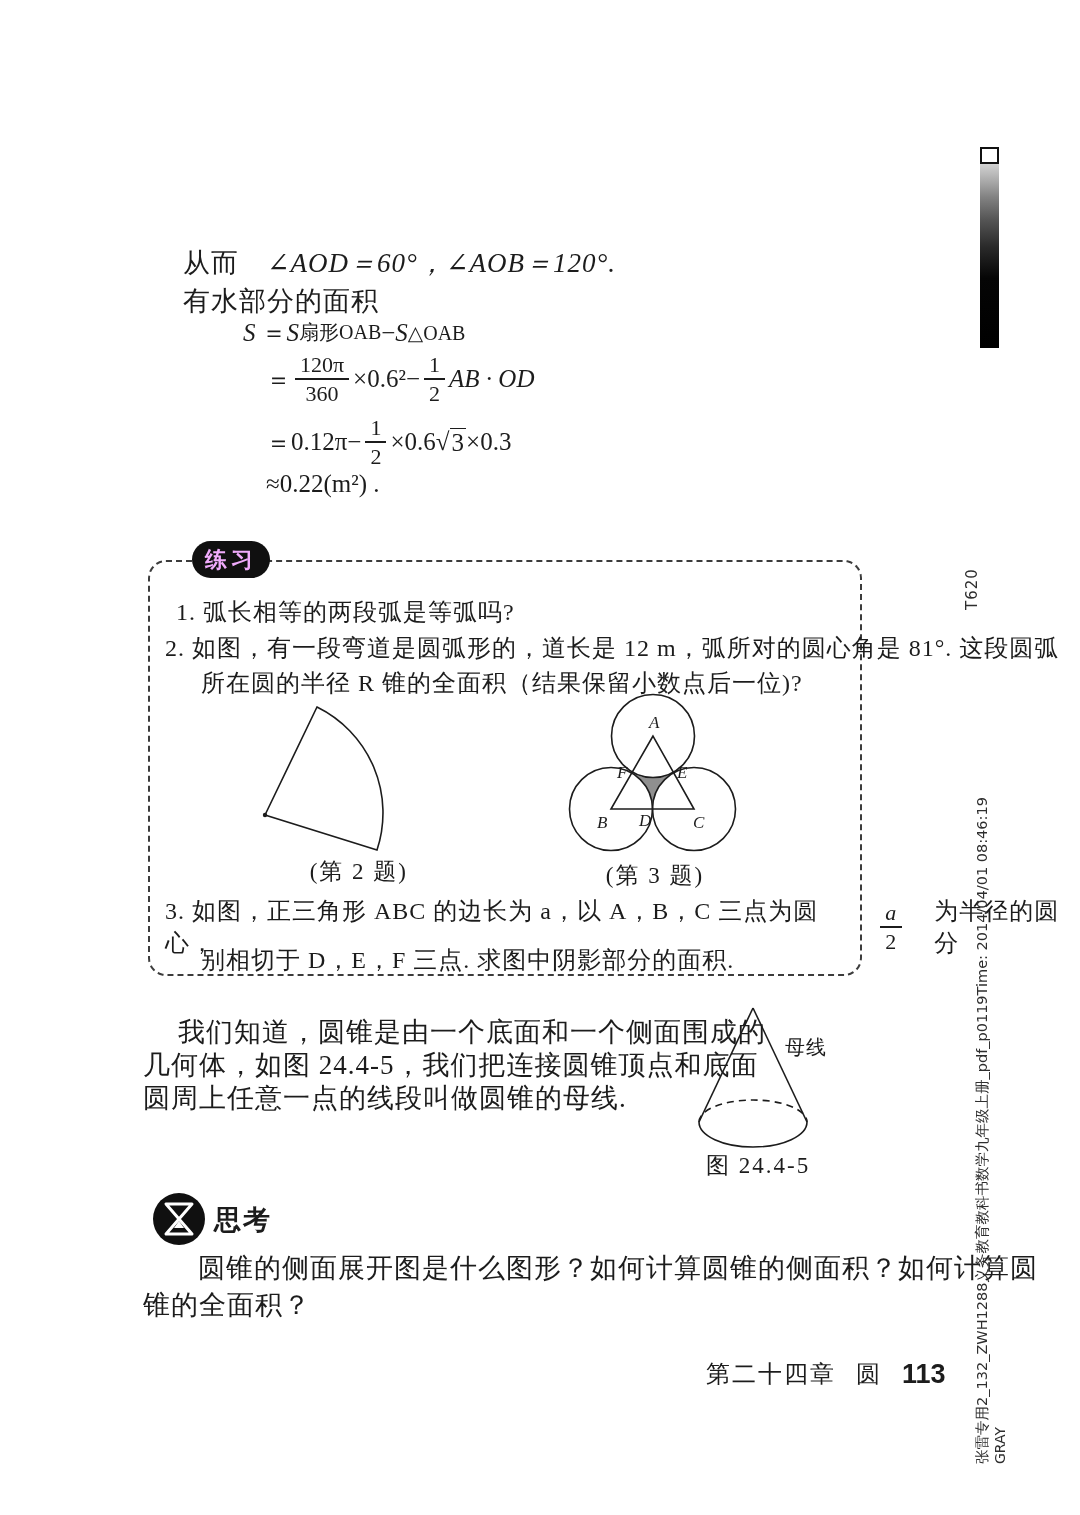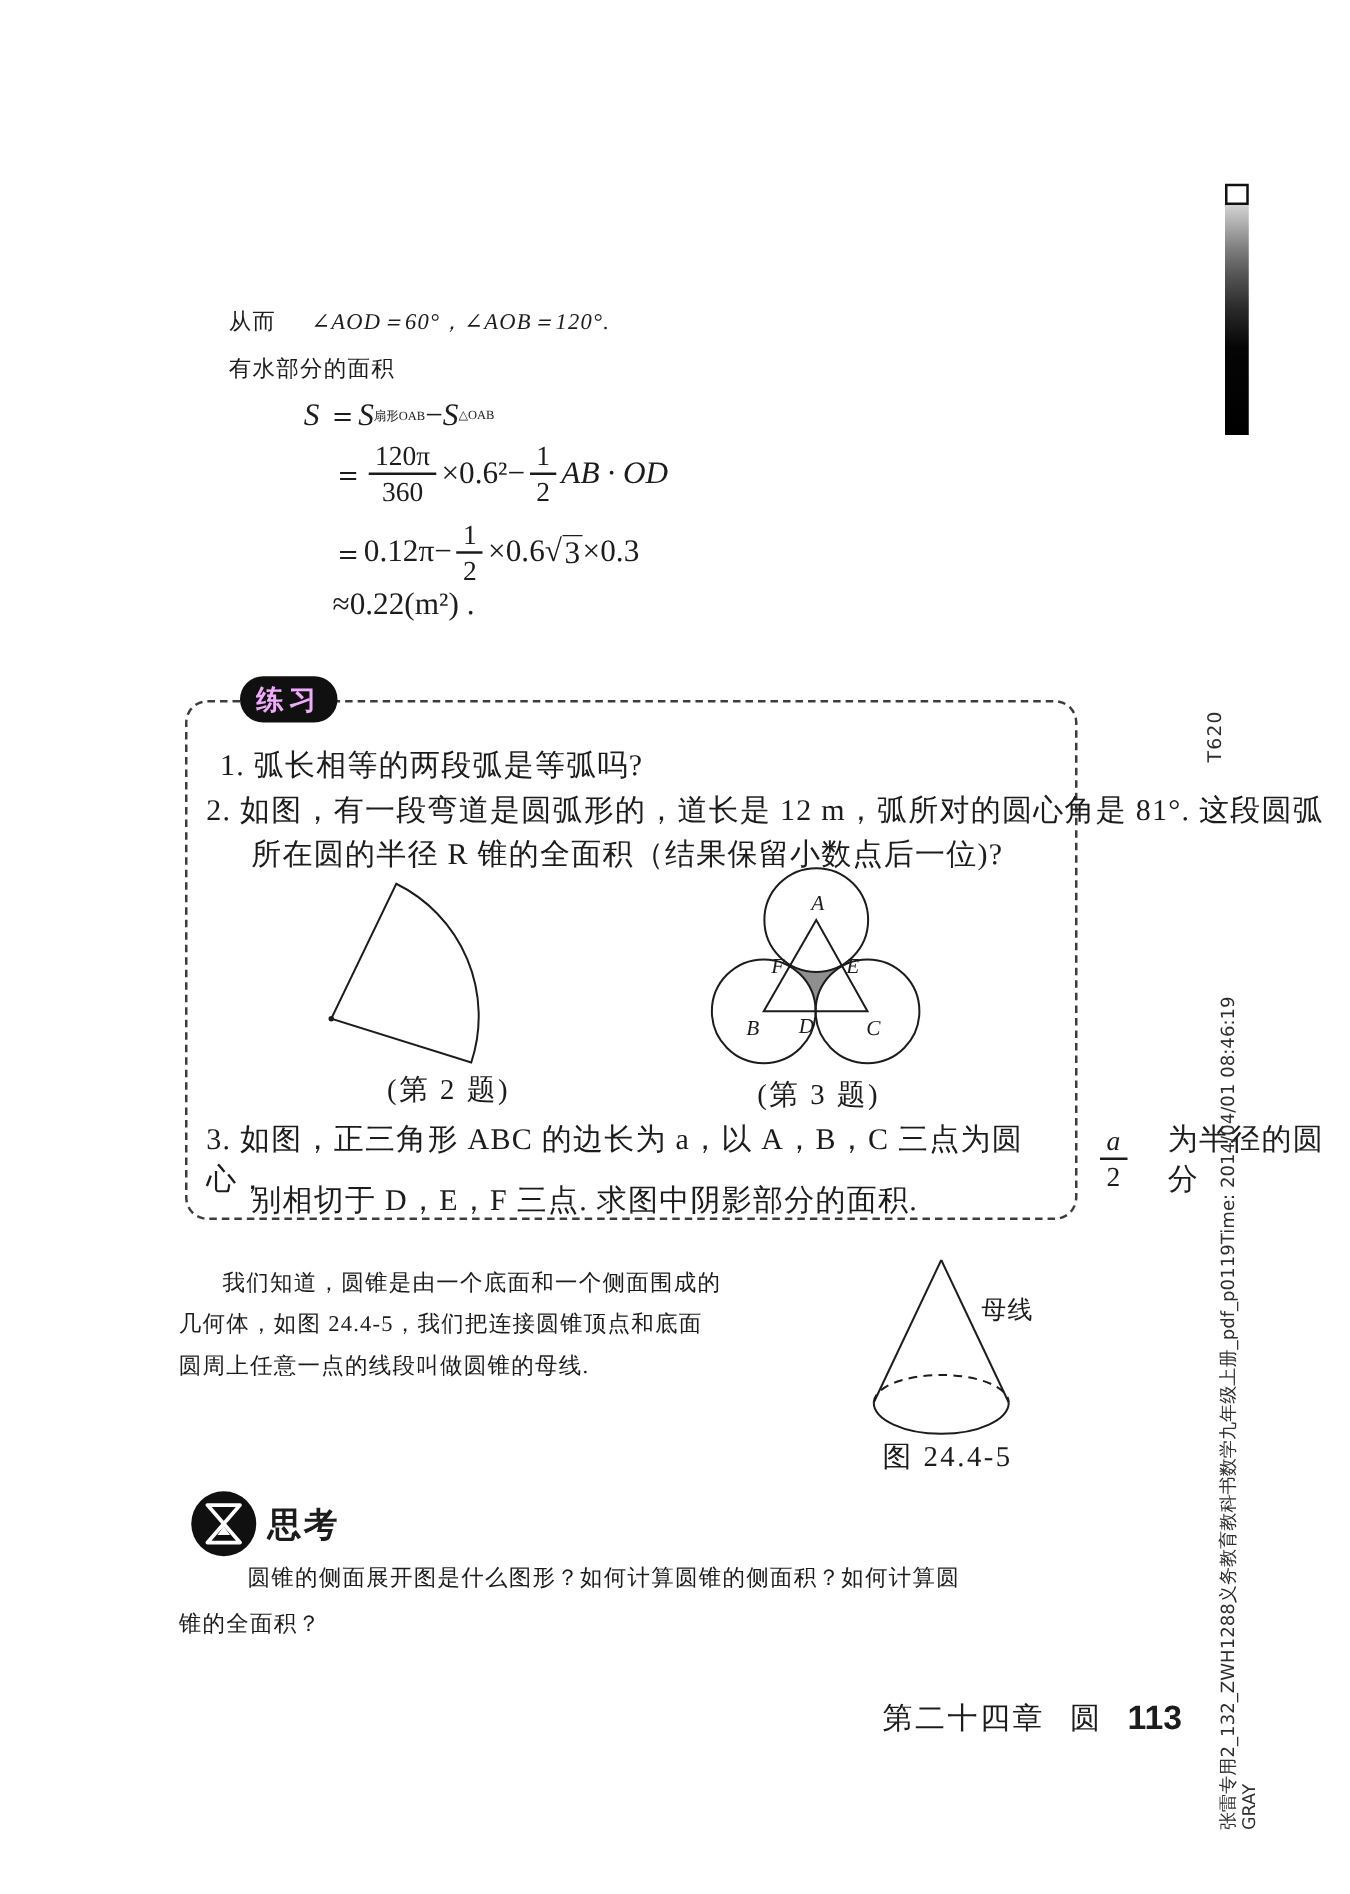--- a/index.html
+++ b/index.html
@@ -8,30 +8,30 @@
     --badge-bg:#101010;
   }
   *{box-sizing:border-box;}
   html,body{margin:0;padding:0;background:#ffffff;}
   .page{
     position:relative;width:1080px;height:1515px;background:#ffffff;
     overflow:hidden;color:var(--ink);
     font-family:"Liberation Serif","DejaVu Serif",serif;
   }
   .abs{position:absolute;}
-  .cn{font-size:18px;line-height:1.2;letter-spacing:1px;text-align:center;}
+  .cn{font-size:27px;line-height:1.2;letter-spacing:1px;text-align:center;}
   .math{font-style:italic;}
   .upr{font-style:normal;}
   .eqrow{display:flex;align-items:center;font-size:25px;}
   .eqrow .gap{width:6px;}
   .frac{display:inline-flex;flex-direction:column;align-items:center;
         font-size:22px;line-height:1.15;margin:0 4px;}
   .frac .num{padding:0 5px 1px 5px;border-bottom:2px solid var(--ink);}
   .frac .den{padding:1px 5px 0 5px;}
-  sub.setsub{font-size:10px;font-style:normal;letter-spacing:0;}
+  sub.setsub{font-size:20px;font-style:normal;letter-spacing:0;}
   .radicand{border-top:1.6px solid var(--ink);padding:0 2px;}
   
   .practice-box{
     border:2.5px dashed #3c3c3c;border-radius:18px;
     width:714px;height:416px;
   }
   .badge{
     background:var(--badge-bg);color:#f0abfc;border-radius:19px;
     display:flex;align-items:center;justify-content:center;
     font-weight:bold;font-size:22px;letter-spacing:4px;

